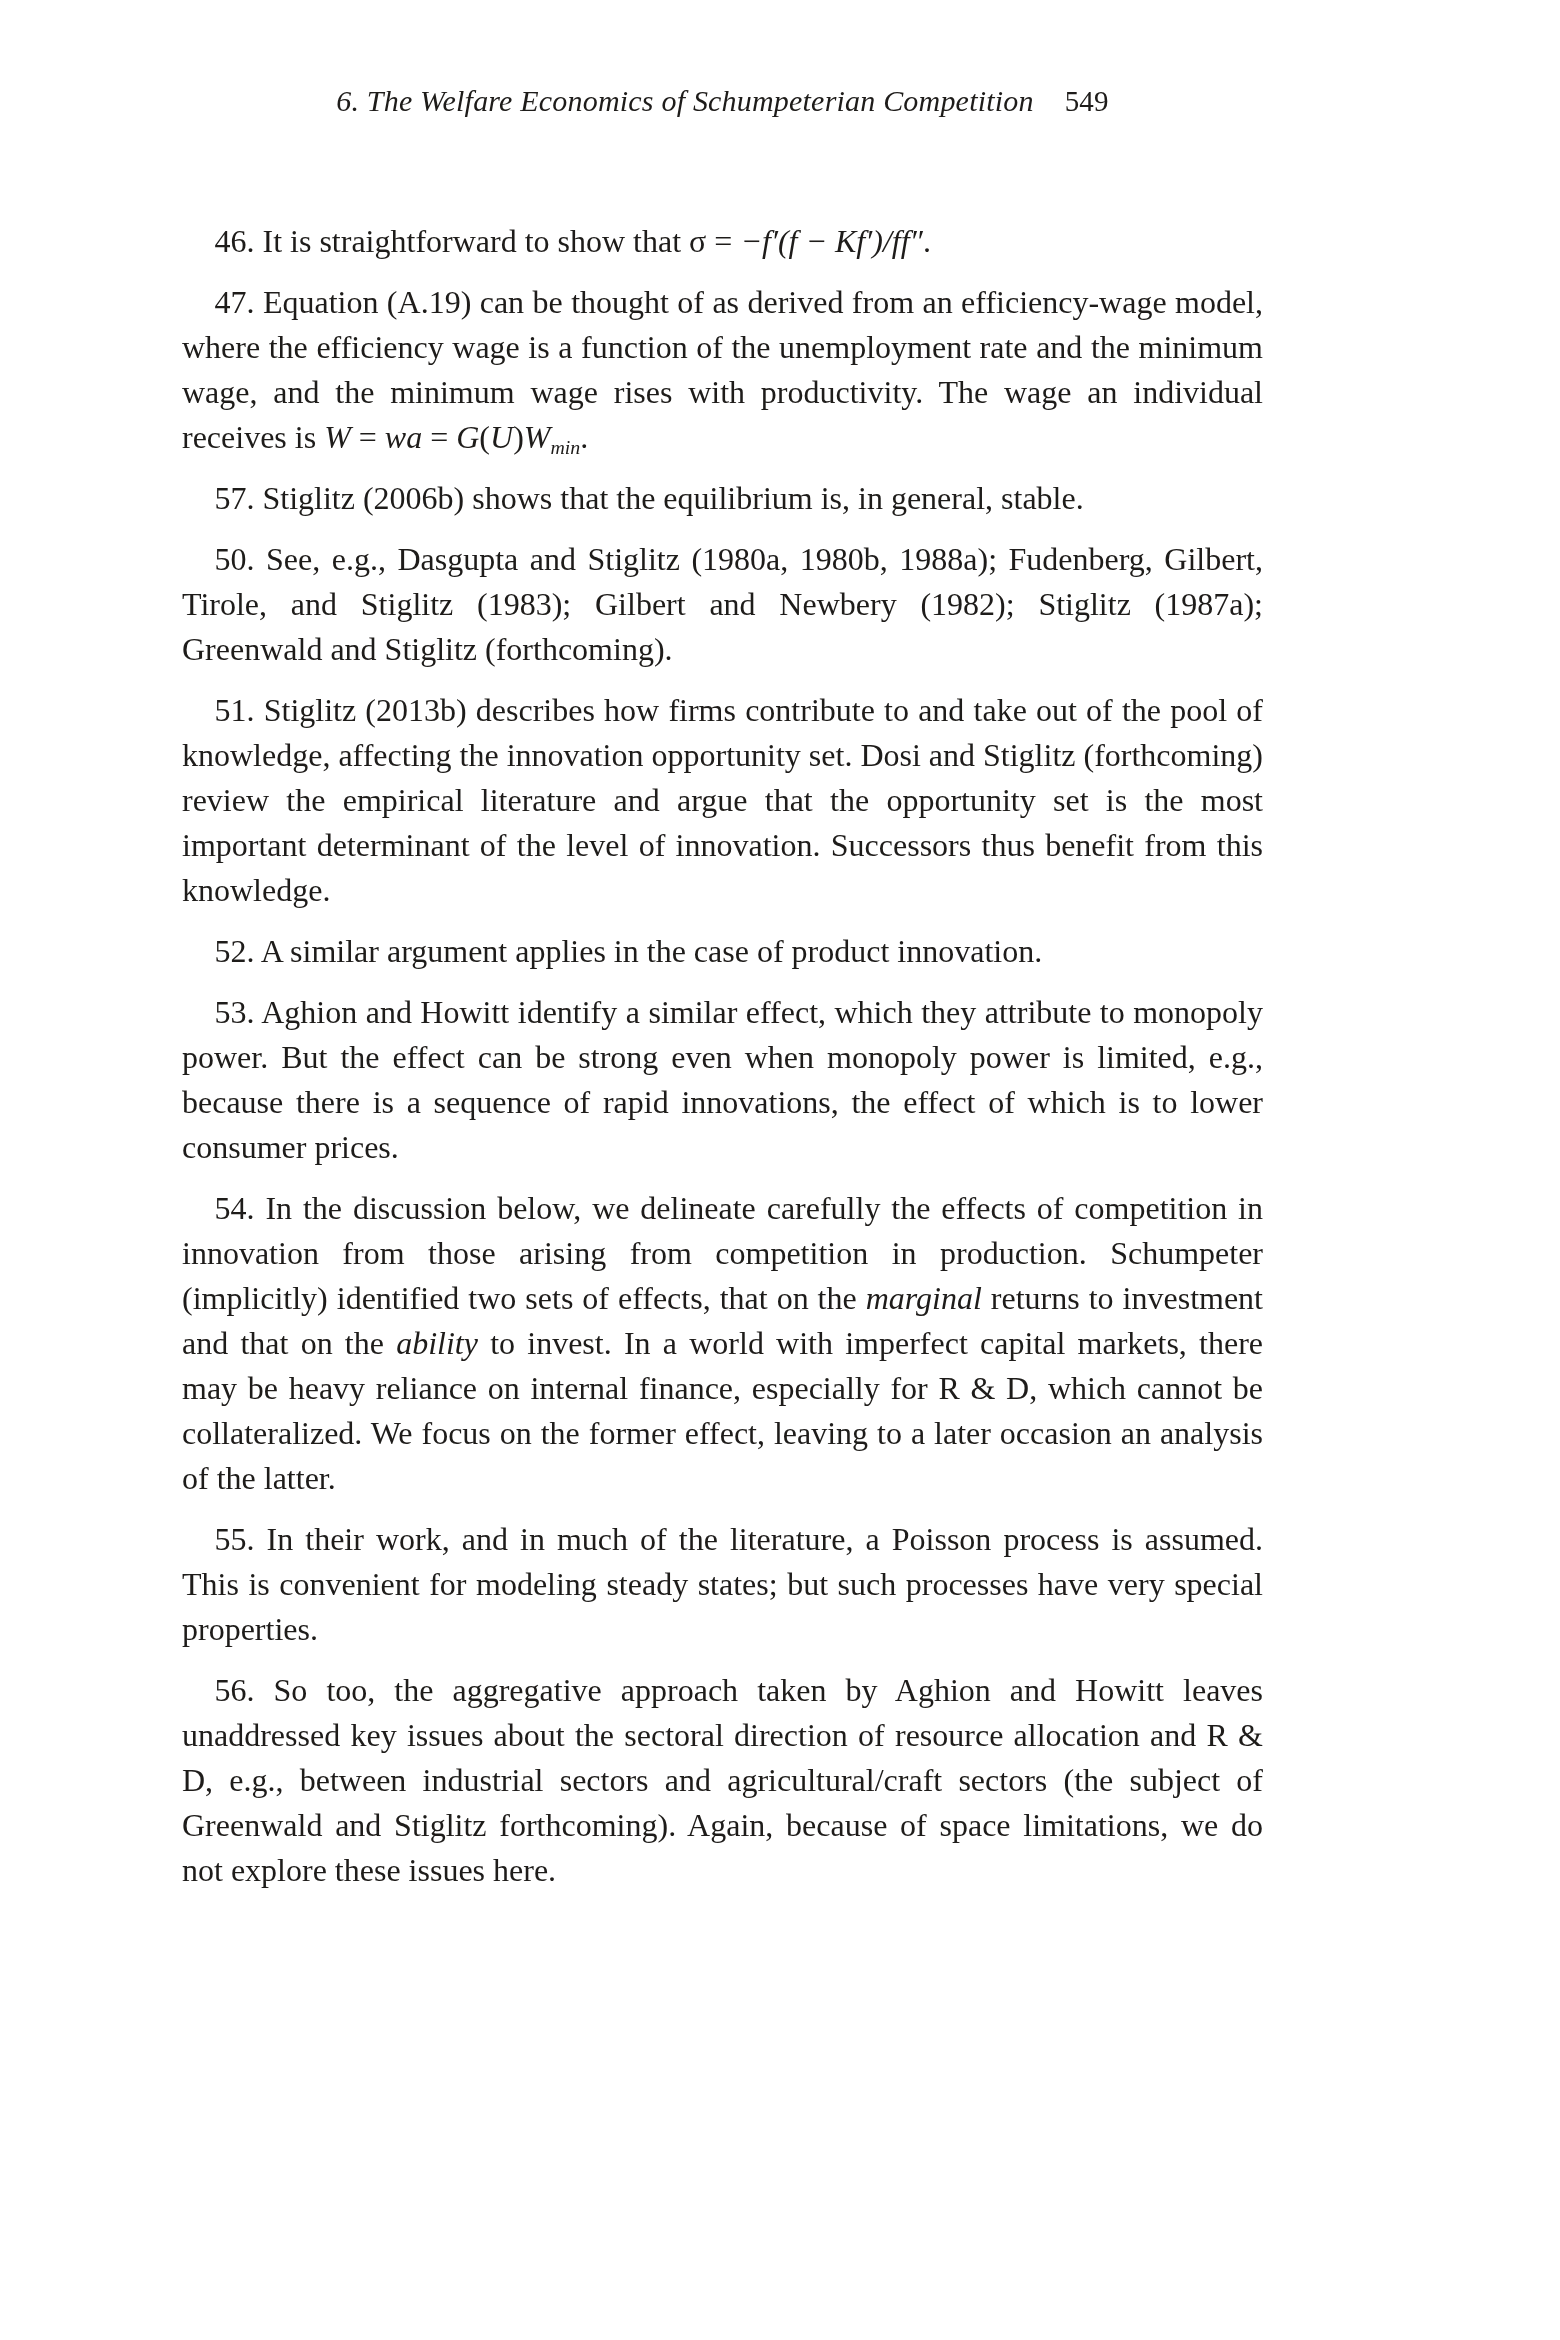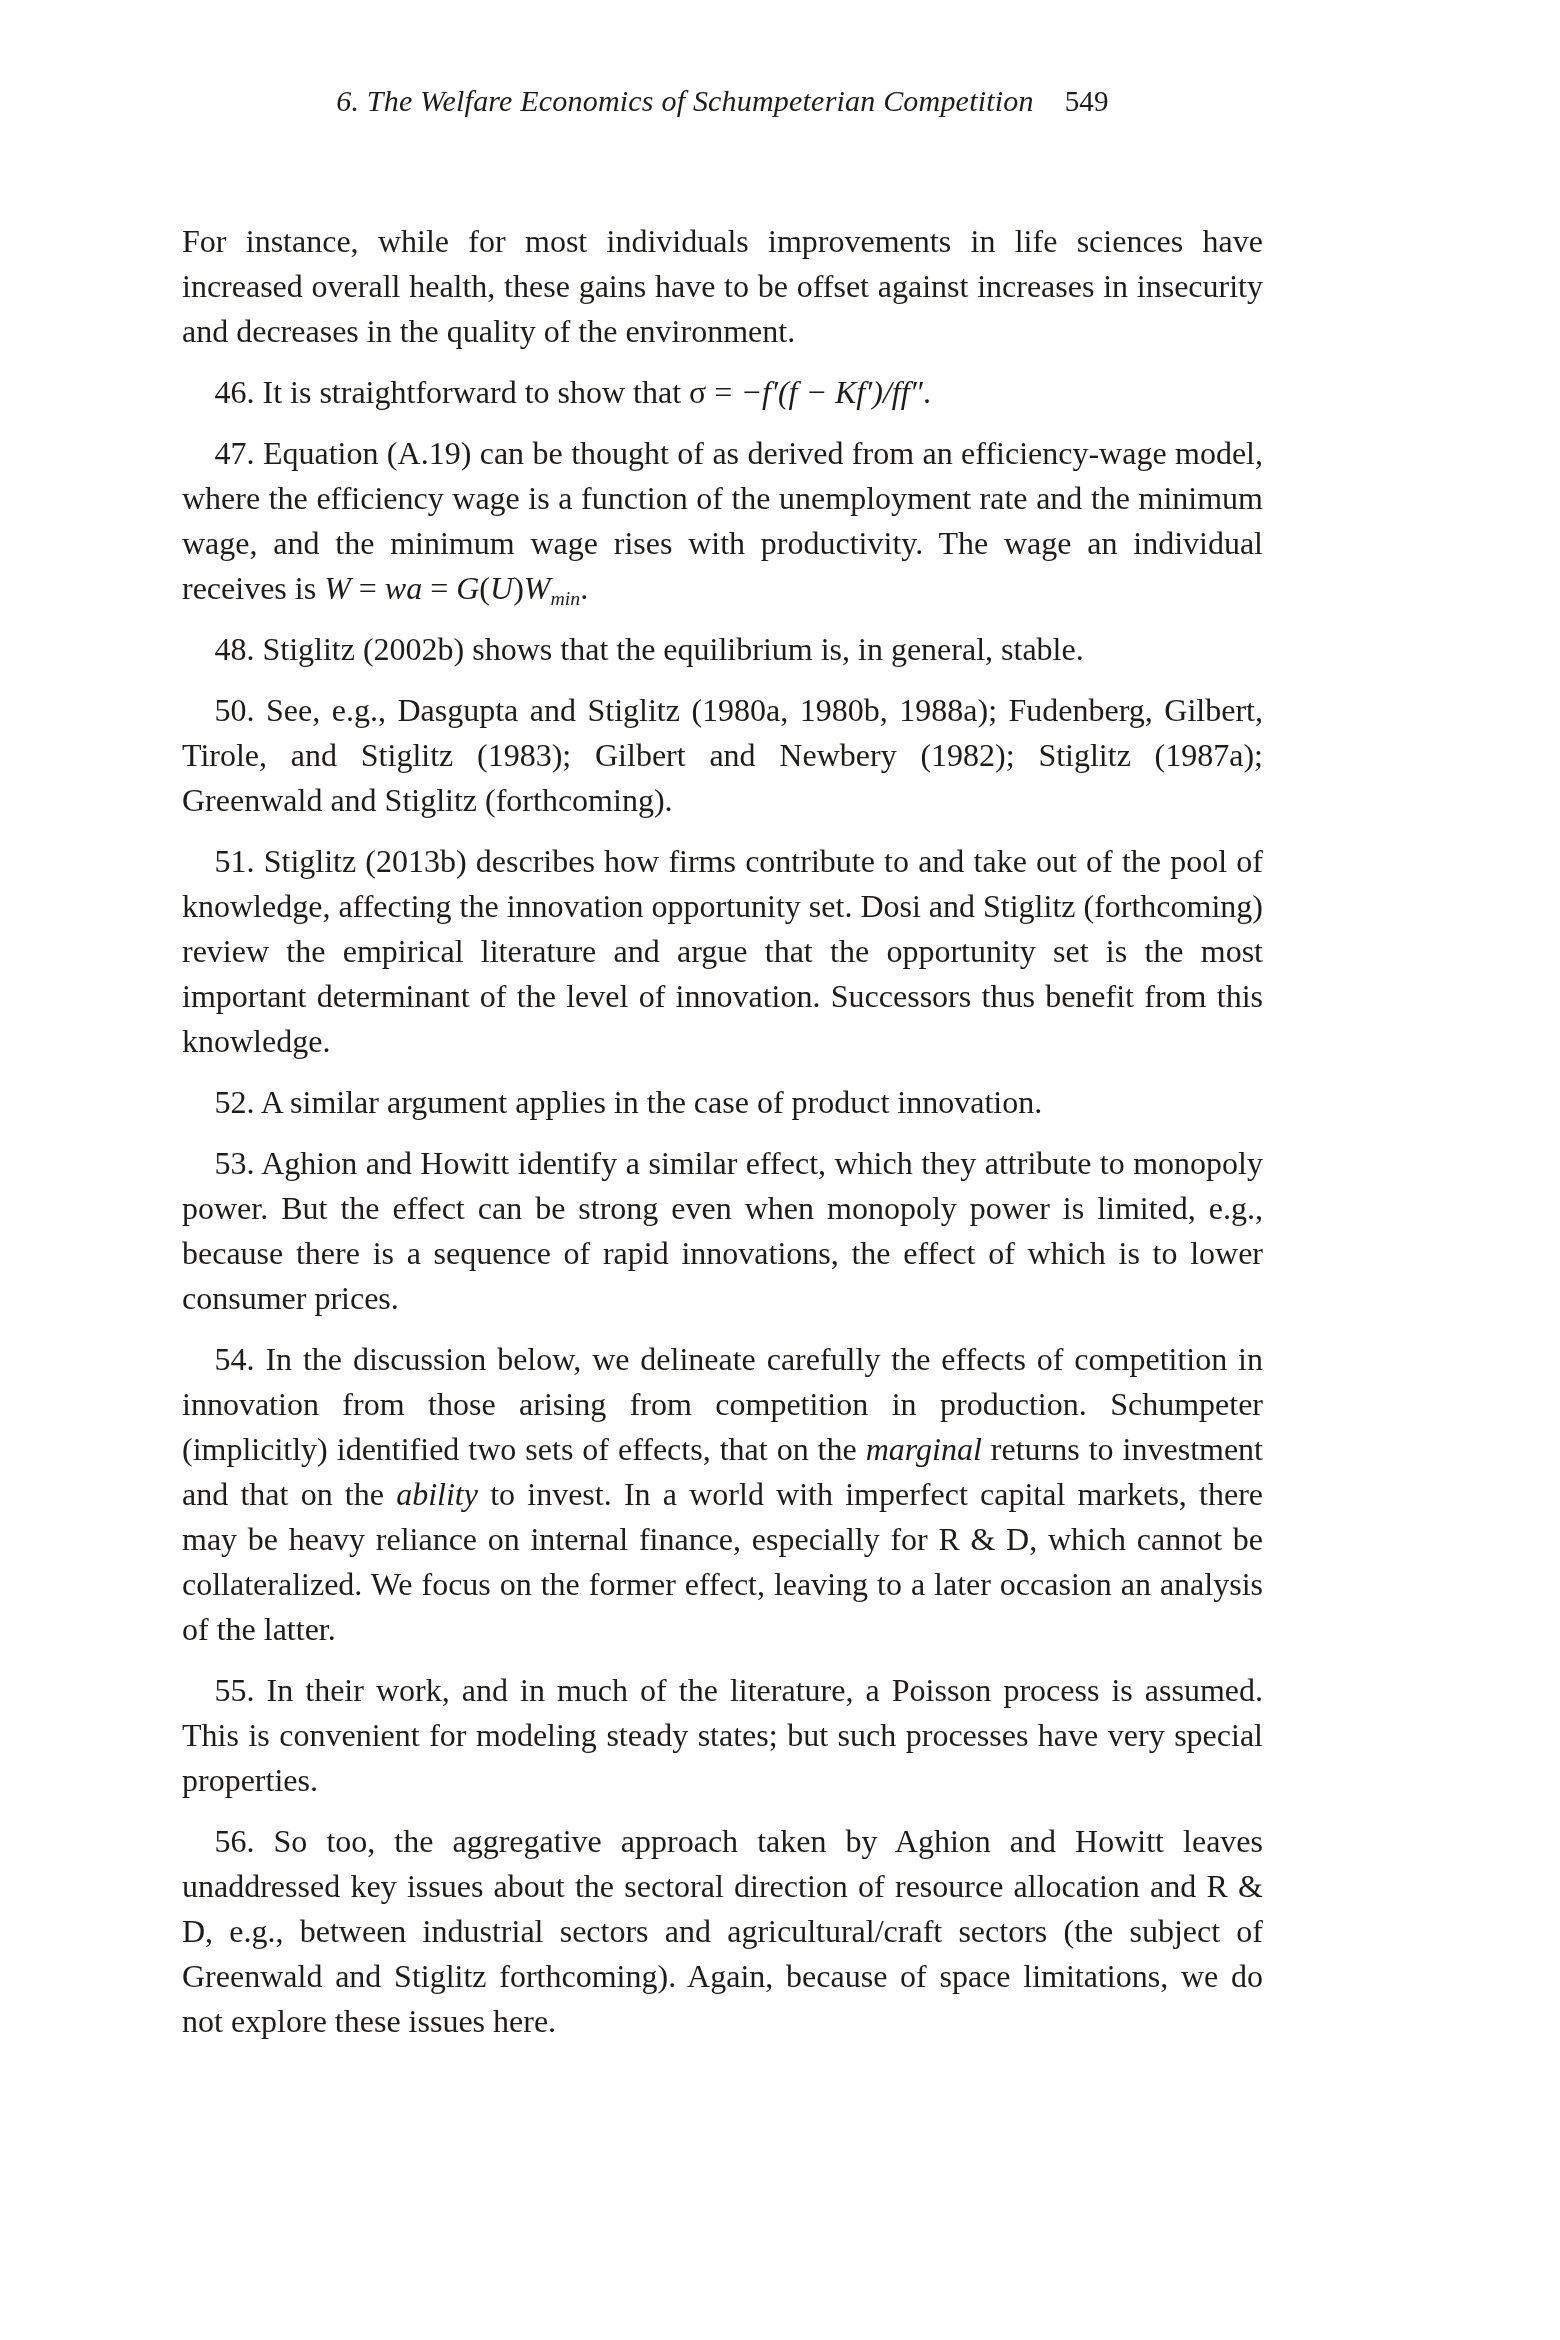--- a/index.html
+++ b/index.html
@@ -57,24 +57,23 @@
   }
 </style>
 </head>
 <body>
 
 <div class="page">
   <div class="running-head">
     <span class="chapter-title">6. The Welfare Economics of Schumpeterian Competition</span><span class="page-number">549</span>
   </div>
   <div class="body-text" id="paragraphs">
-      <p class="opening"><span class="">For instance, while for most individuals improvements in life sciences have increased overall health, these gains have to be offset against increases in insecurity and decreases in the quality of the environment.</span></p>
       <p class="note"><span class="">46. It is straightforward to show that σ = </span><span class="it">−f′(f − Kf′)/ff″</span><span class="">.</span></p>
       <p class="note"><span class="">47. Equation (A.19) can be thought of as derived from an efficiency-wage model, where the efficiency wage is a function of the unemployment rate and the minimum wage, and the minimum wage rises with productivity. The wage an individual receives is </span><span class="it">W</span><span class=""> = </span><span class="it">wa</span><span class=""> = </span><span class="it">G</span><span class="">(</span><span class="it">U</span><span class="">)</span><span class="it">W</span><span class="sub">min</span><span class="">.</span></p>
-      <p class="note"><span class="">48. Stiglitz (2002b) shows that the equilibrium is, in general, stable.</span></p>
+      <p class="note"><span class="">57. Stiglitz (2006b) shows that the equilibrium is, in general, stable.</span></p>
       <p class="note"><span class="">50. See, e.g., Dasgupta and Stiglitz (1980a, 1980b, 1988a); Fudenberg, Gilbert, Tirole, and Stiglitz (1983); Gilbert and Newbery (1982); Stiglitz (1987a); Greenwald and Stiglitz (forthcoming).</span></p>
       <p class="note"><span class="">51. Stiglitz (2013b) describes how firms contribute to and take out of the pool of knowledge, affecting the innovation opportunity set. Dosi and Stiglitz (forthcoming) review the empirical literature and argue that the opportunity set is the most important determinant of the level of innovation. Successors thus benefit from this knowledge.</span></p>
       <p class="note"><span class="">52. A similar argument applies in the case of product innovation.</span></p>
       <p class="note"><span class="">53. Aghion and Howitt identify a similar effect, which they attribute to monopoly power. But the effect can be strong even when monopoly power is limited, e.g., because there is a sequence of rapid innovations, the effect of which is to lower consumer prices.</span></p>
       <p class="note"><span class="">54. In the discussion below, we delineate carefully the effects of competition in innovation from those arising from competition in production. Schumpeter (implicitly) identified two sets of effects, that on the </span><span class="it">marginal</span><span class=""> returns to investment and that on the </span><span class="it">ability</span><span class=""> to invest. In a world with imperfect capital markets, there may be heavy reliance on internal finance, especially for R &amp; D, which cannot be collateralized. We focus on the former effect, leaving to a later occasion an analysis of the latter.</span></p>
       <p class="note"><span class="">55. In their work, and in much of the literature, a Poisson process is assumed. This is convenient for modeling steady states; but such processes have very special properties.</span></p>
       <p class="note"><span class="">56. So too, the aggregative approach taken by Aghion and Howitt leaves unaddressed key issues about the sectoral direction of resource allocation and R &amp; D, e.g., between industrial sectors and agricultural/craft sectors (the subject of Greenwald and Stiglitz forthcoming). Again, because of space limitations, we do not explore these issues here.</span></p>
     </div>
 </div>
 

